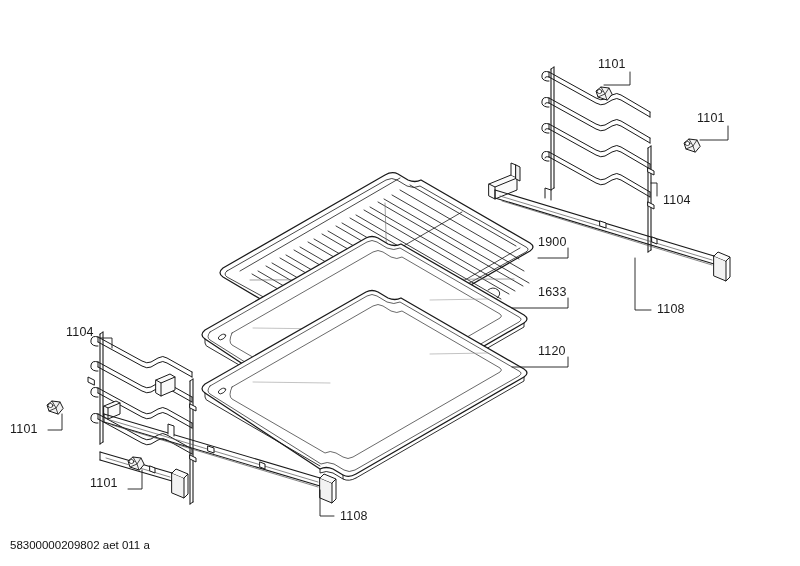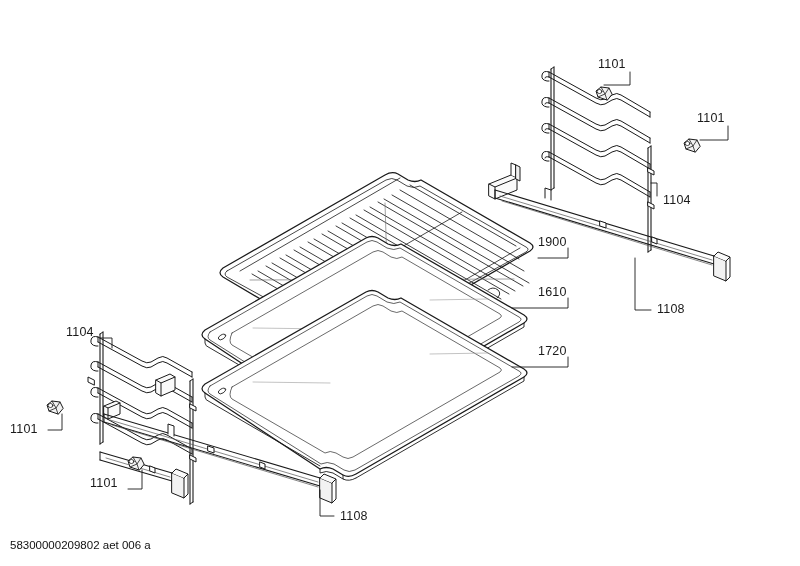--- a/index.html
+++ b/index.html
@@ -264,23 +264,23 @@
         <path d="M334,516 L320,516 L320,490"></path>
       </g>
 
     </g>
   </svg>
 
   <div class="lbl" style="left:598px;top:58px;">1101</div>
   <div class="lbl" style="left:697px;top:112px;">1101</div>
   <div class="lbl" style="left:663px;top:194px;">1104</div>
   <div class="lbl" style="left:538px;top:236px;">1900</div>
-  <div class="lbl" style="left:538px;top:286px;">1610</div>
-  <div class="lbl" style="left:538px;top:345px;">1720</div>
+  <div class="lbl" style="left:538px;top:286px;">1633</div>
+  <div class="lbl" style="left:538px;top:345px;">1120</div>
   <div class="lbl" style="left:657px;top:303px;">1108</div>
   <div class="lbl" style="left:66px;top:326px;">1104</div>
   <div class="lbl" style="left:10px;top:423px;">1101</div>
   <div class="lbl" style="left:90px;top:477px;">1101</div>
   <div class="lbl" style="left:340px;top:510px;">1108</div>
 
-  <div id="caption">58300000209802 aet 006 a</div>
+  <div id="caption">58300000209802 aet 011 a</div>
 
 </div>
 
 </body></html>

